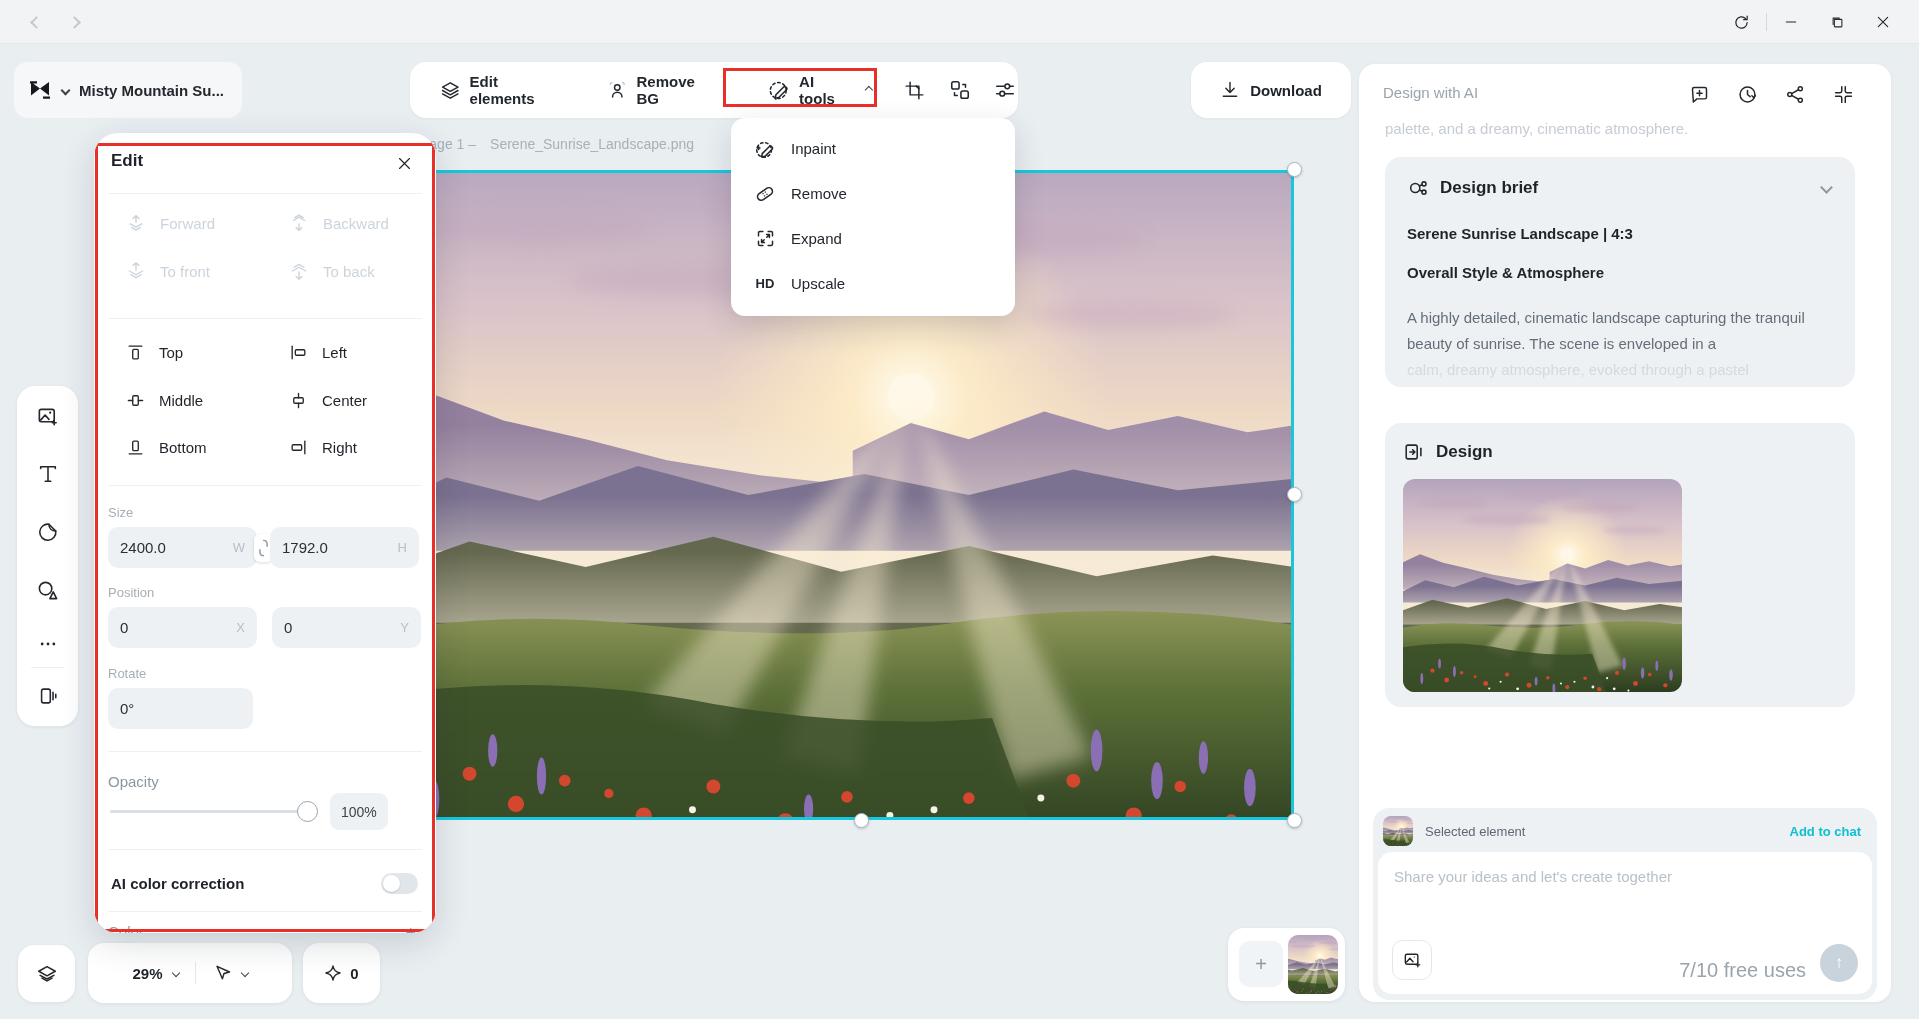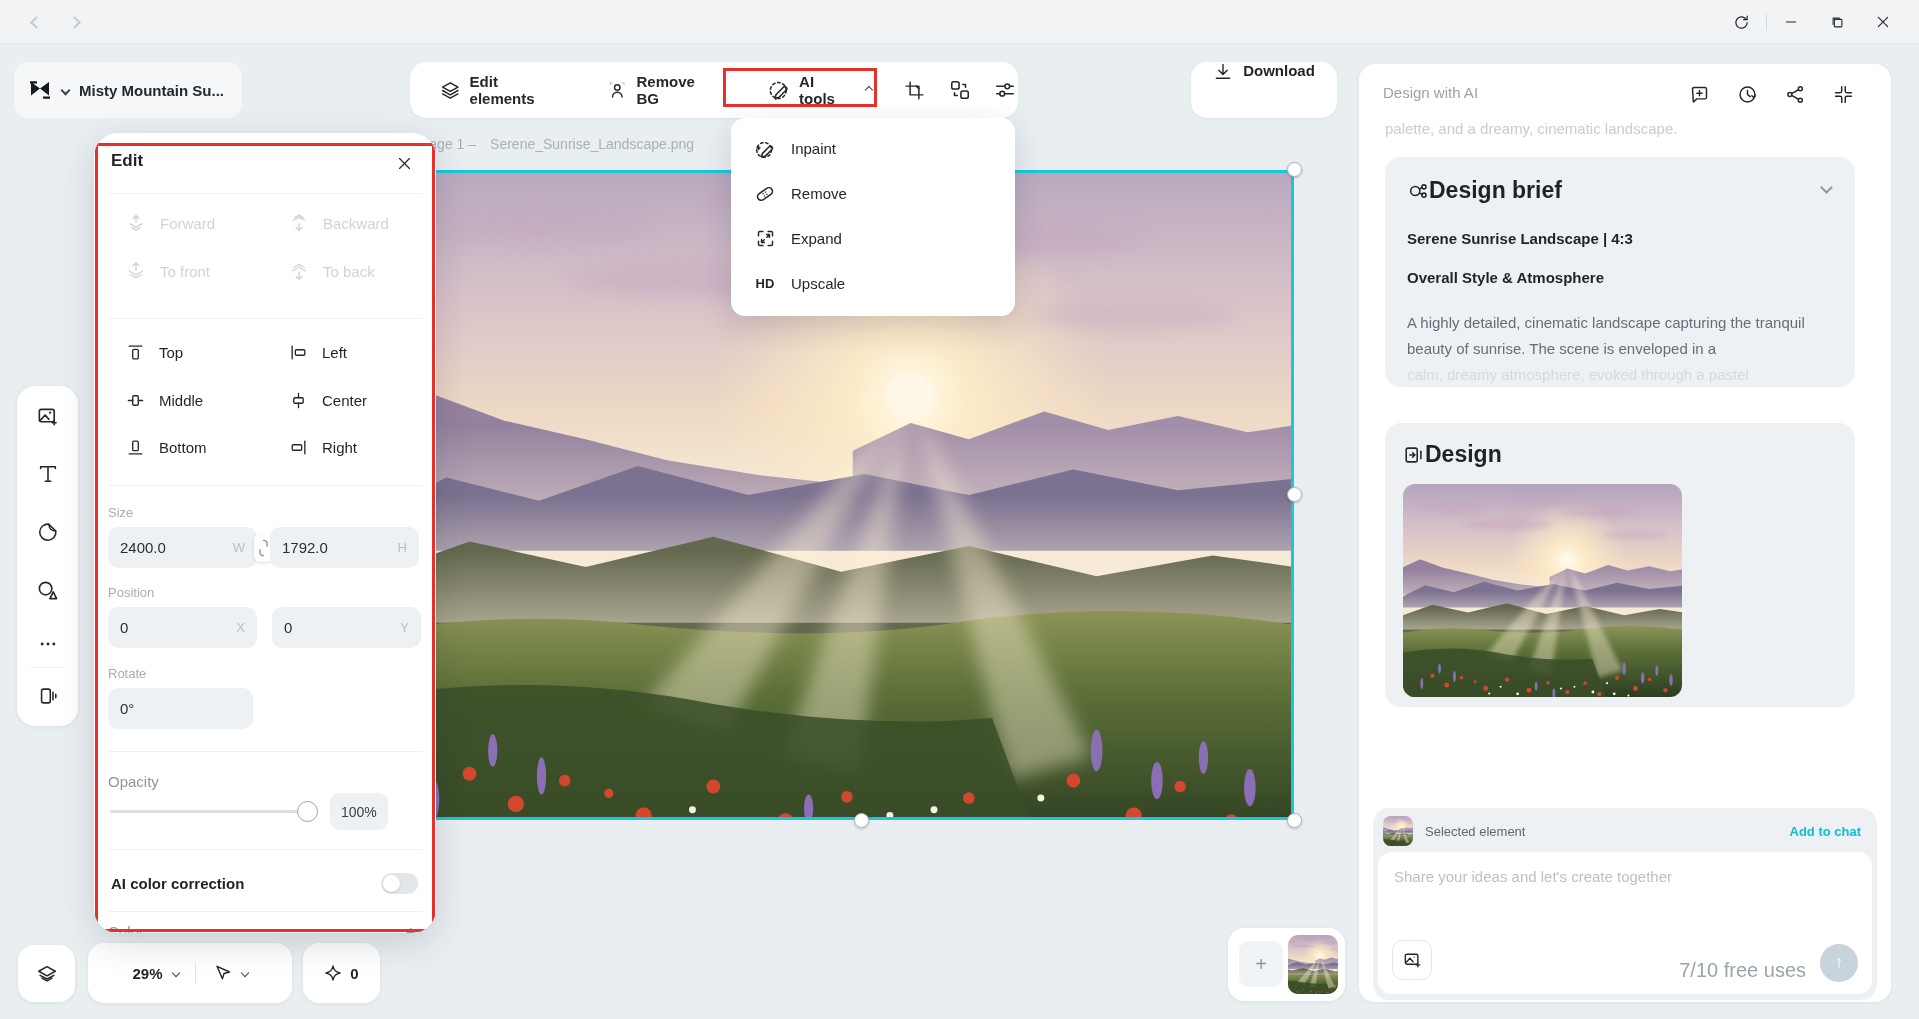--- a/index.html
+++ b/index.html
@@ -21,21 +21,21 @@
   .navbtn .chev { border-color:#c3c9cf; }
   .winbtn { top:8px; width:30px; height:28px; display:flex; align-items:center; justify-content:center; }
 
   
   #doc-pill { left:14px; top:62px; width:228px; height:56px; border-radius:14px; background:rgba(255,255,255,.55); display:flex; align-items:center; padding:0 14px; gap:10px; }
   #doc-title { font-size:15px; font-weight:600; color:#24292e; white-space:nowrap; }
   #toolbar { left:410px; top:62px; width:608px; height:56px; background:#fff; border-radius:16px; box-shadow:0 1px 3px rgba(20,30,40,.05); display:flex; align-items:center; padding-left:20px; gap:8px; }
   .tbtn { display:flex; align-items:center; gap:9px; font-size:15px; font-weight:600; color:#23282e; padding:8px 10px; border-radius:10px; }
   #ai-red-box { left:723px; top:68px; width:154px; height:39px; border:3px solid #e8302a; z-index:40; pointer-events:none; }
   .tico { width:26px; height:36px; display:flex; align-items:center; justify-content:center; margin-left:12px; }
-  #download-btn { left:1191px; top:62px; width:146px; height:56px; background:#fff; border-radius:16px; box-shadow:0 1px 3px rgba(20,30,40,.05); display:flex; align-items:flex-start; justify-content:center; gap:10px; font-size:15px; font-weight:600; }
+  #download-btn { left:1191px; top:62px; width:160px; height:56px; background:#fff; border-radius:16px; box-shadow:0 1px 3px rgba(20,30,40,.05); display:flex; align-items:center; justify-content:center; gap:10px; font-size:15px; font-weight:600; }
 
   
   #breadcrumb { left:420px; top:136px; font-size:14px; color:#a8b0b8; z-index:1; display:flex; gap:14px; white-space:nowrap; }
   #canvas-image-wrap { left:365px; top:170px; width:929px; height:650px; z-index:2; }
   #canvas-image-wrap svg { width:100%; height:100%; display:block; }
   #sel-border { position:absolute; inset:0; border:3px solid #19c7dc; pointer-events:none; }
   .handle { position:absolute; width:15px; height:15px; background:#fff; border:1.6px solid #aab5bf; border-radius:50%; box-shadow:0 1px 3px rgba(0,0,0,.2); z-index:3; }
 
   #page-thumbs { left:1228px; top:928px; width:117px; height:73px; background:#fff; border-radius:16px; box-shadow:0 1px 4px rgba(20,30,40,.07); z-index:2; }
   #add-page { position:absolute; left:11px; top:13px; width:44px; height:46px; background:#f1f4f6; border-radius:10px; display:flex; align-items:center; justify-content:center; font-size:20px; color:#8d97a1; }
@@ -82,21 +82,21 @@
   .mi { height:45px; display:flex; align-items:center; gap:14px; padding:0 22px; font-size:15px; font-weight:500; color:#22272e; }
   .mi .mico { width:24px; height:24px; display:flex; align-items:center; justify-content:center; }
   .hd-glyph { font-size:13px; font-weight:800; letter-spacing:0; color:#23282e; }
 
   
   #right-panel { left:1359px; top:64px; width:532px; height:938px; background:#fff; border-radius:16px; box-shadow:0 1px 4px rgba(20,30,40,.05); z-index:2; overflow:hidden; }
   #rp-title { position:absolute; left:24px; top:20px; font-size:15px; color:#9aa3ab; }
   .rp-ico { position:absolute; top:18px; width:24px; height:24px; display:flex; align-items:center; justify-content:center; }
   #rp-scroll-text { position:absolute; left:26px; top:56px; font-size:15px; color:#c6ccd3; white-space:nowrap; }
   .rp-card { position:absolute; left:26px; width:470px; background:#eef1f4; border-radius:16px; overflow:hidden; }
-  .rp-card-hd { display:flex; align-items:center; font-size:23px; font-weight:700; }
+  .rp-card-hd { display:flex; align-items:center; gap:11px; font-size:17px; font-weight:700; }
   #brief-card { top:93px; height:230px; padding:20px 22px; }
   #brief-chevron { position:absolute; right:24px; top:26px; }
   #brief-subtitle { margin-top:26px; font-size:15px; font-weight:700; }
   #brief-section { margin-top:22px; font-size:15px; font-weight:700; }
   #brief-body { margin-top:24px; font-size:15px; line-height:26px; color:#646e79; }
   #brief-fade { font-size:15px; line-height:26px; color:#d4d9de; white-space:nowrap; }
   #design-card { top:359px; height:284px; padding:18px; }
   #design-thumb { margin-top:16px; width:279px; height:213px; border-radius:12px; overflow:hidden; }
   #design-thumb svg { width:100%; height:100%; display:block; }
   #chat-card { left:14px; top:744px; width:504px; height:192px; background:#eef1f4; border-radius:16px; }
@@ -604,21 +604,21 @@
         <circle class="stroke" cx="17.5" cy="18.5" r="2.3"></circle>
         <path class="stroke" d="M7.6 10.9 L15.4 6.6 M7.6 13.1 L15.4 17.4"></path>
       </svg>
   </div>
   <div class="rp-ico" style="left:472px">
     <svg class="ic" width="21" height="21" viewBox="0 0 24 24">
         <path class="stroke" d="M10 3 v5 a2 2 0 0 1-2 2 H3 M14 3 v5 a2 2 0 0 0 2 2 h5 M10 21 v-5 a2 2 0 0 0-2-2 H3 M14 21 v-5 a2 2 0 0 1 2-2 h5"></path>
       </svg>
   </div>
 
-  <div id="rp-scroll-text">palette, and a dreamy, cinematic landscape.</div>
+  <div id="rp-scroll-text">palette, and a dreamy, cinematic atmosphere.</div>
 
   <div class="rp-card" id="brief-card">
     <div class="rp-card-hd">
       <svg class="ic" width="22" height="22" viewBox="0 0 24 24">
           <circle class="stroke" cx="9" cy="12" r="5"></circle>
           <circle class="stroke" cx="18.5" cy="7.5" r="2.2"></circle>
           <circle class="stroke" cx="18.5" cy="16.5" r="2.2"></circle>
           <path class="stroke" d="M13.5 9.8 l2.9-1.4 M13.5 14.2 l2.9 1.4"></path>
         </svg>
       <span>Design brief</span>

